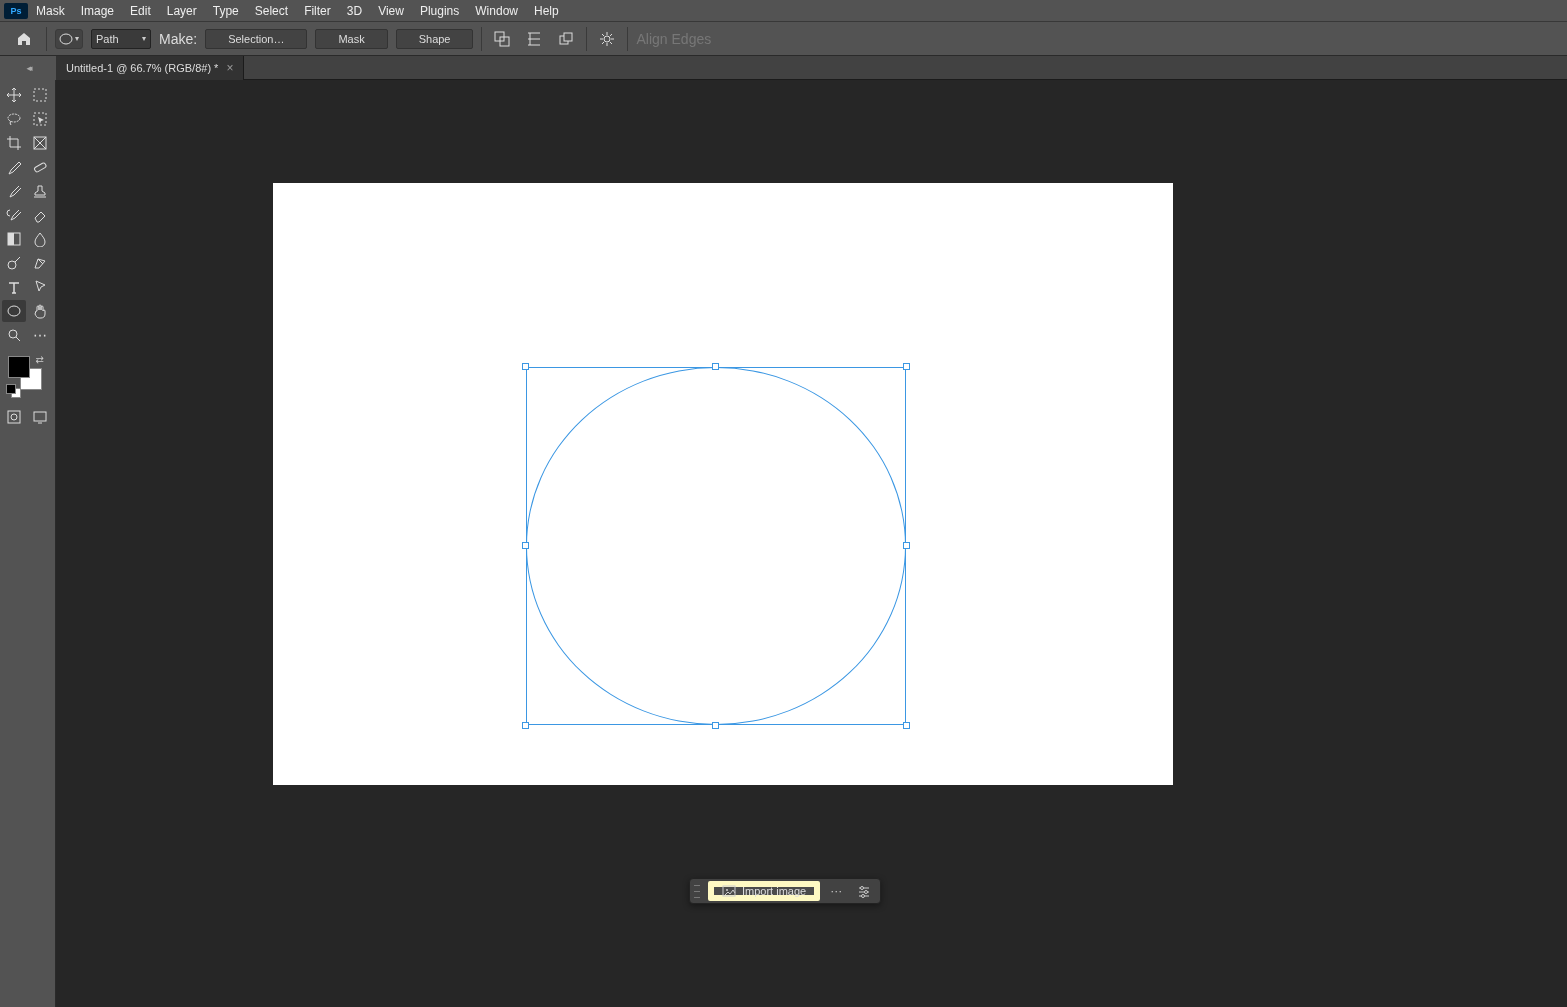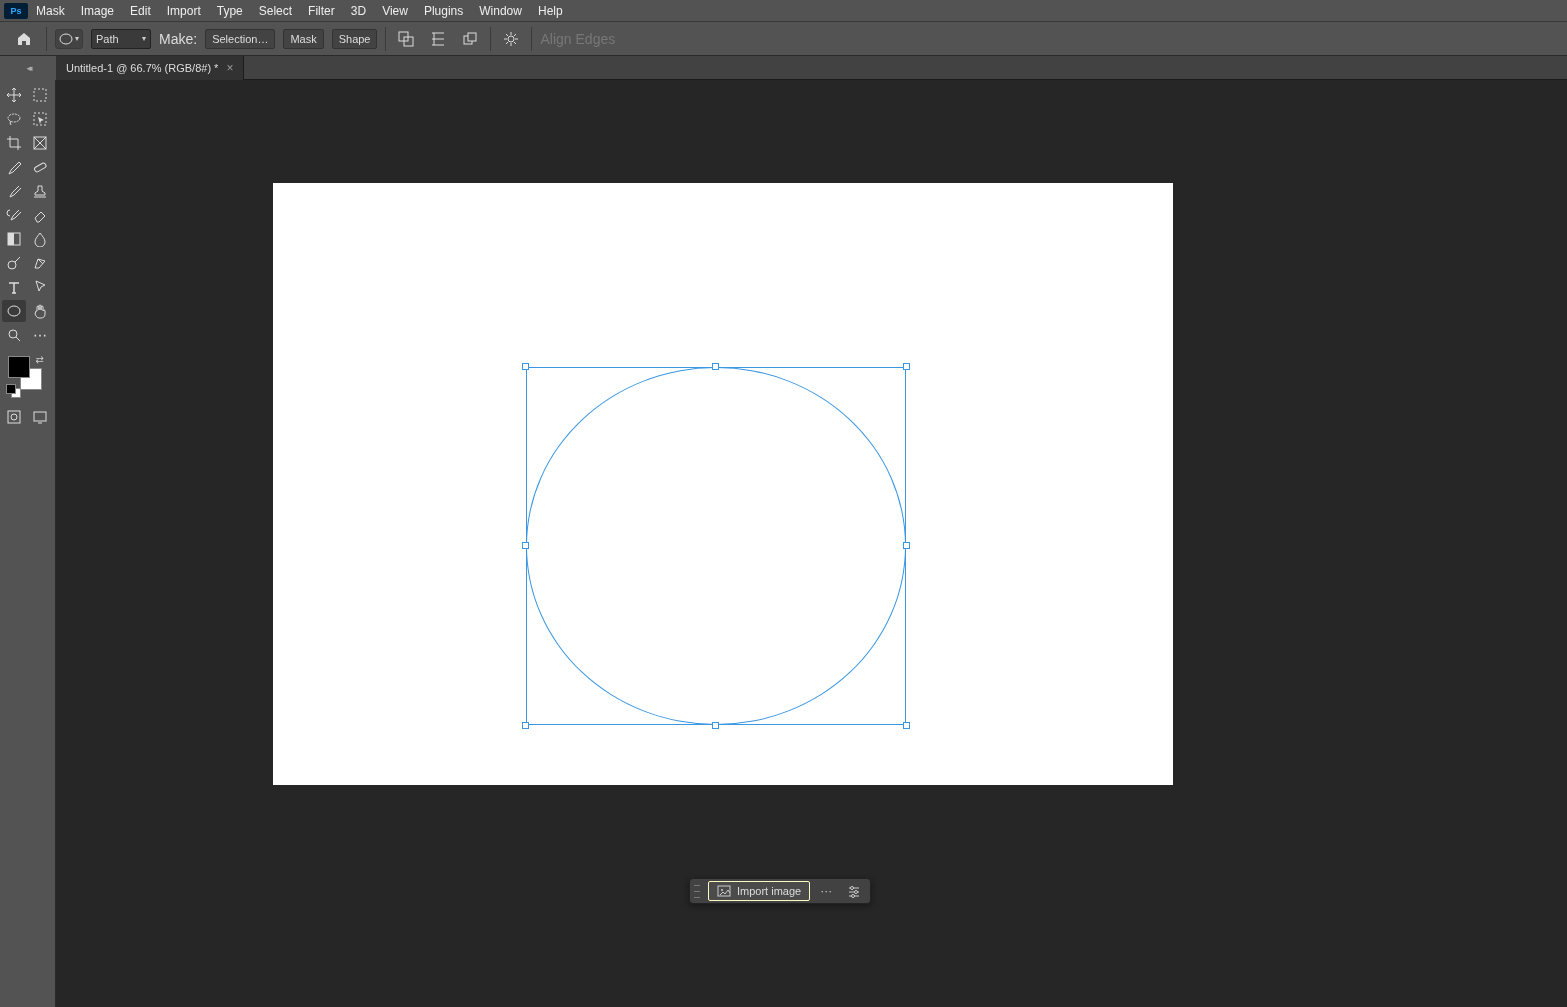--- a/index.html
+++ b/index.html
@@ -12,21 +12,21 @@
   .menubar .menu-item:first-of-type { margin-left:8px;}
   
   
   .optionsbar { height:34px; background:#535353; display:flex; align-items:center; padding:0 10px; gap:8px; border-bottom:1px solid #2a2a2a;}
   .home-btn { width:28px; height:28px; display:flex; align-items:center; justify-content:center; border-radius:3px;}
   .ellipse-preset { width:28px; height:20px; border:1px solid #3a3a3a; background:#434343; border-radius:3px; display:flex; align-items:center; justify-content:center; gap:2px; padding:0 4px;}
   .ellipse-preset svg { flex-shrink:0;}
   .chev { font-size:8px; color:#ccc;}
   .mode-select { width:60px; height:20px; background:#3a3a3a; border:1px solid #222; color:#ddd; font-size:11px; padding:0 4px; display:flex; align-items:center; justify-content:space-between; border-radius:2px;}
   .opt-label { color:#ddd; font-size:14px;}
-  .opt-btn { height:20px; padding:0 6px; background:#434343; border:1px solid #333; color:#ddd; font-size:11px; display:flex; align-items:center; border-radius:2px;}
+  .opt-btn { height:20px; padding:0 22px; background:#434343; border:1px solid #333; color:#ddd; font-size:11px; display:flex; align-items:center; border-radius:2px;}
   .opt-icon { width:24px; height:24px; display:flex; align-items:center; justify-content:center;}
   .sep-v { width:1px; height:24px; background:#3a3a3a;}
   .disabled { color:#777;}
   
   
   .tabstrip-row { display:flex; height:24px; background:#424242;}
   .toolbar-head { width:56px; background:#535353; display:flex; align-items:center; justify-content:center;}
   .tabstrip { flex:1; background:#424242; display:flex; align-items:center; border-bottom:1px solid #1b1b1b;}
   .doc-tab { height:24px; background:#323232; padding:0 10px; display:flex; align-items:center; gap:8px; color:#ddd; font-size:11px; border-right:1px solid #1b1b1b;}
   .doc-tab .close { color:#999; font-size:12px;}
@@ -56,34 +56,34 @@
   .path-bbox .ellipse { position:absolute; inset:0; border:1px solid #3b97e3; border-radius:50%;}
   .handle { position:absolute; width:7px; height:7px; background:#fff; border:1px solid #3b97e3;}
   .h-tl{top:-4px;left:-4px;} .h-tm{top:-4px;left:calc(50% - 4px);} .h-tr{top:-4px;right:-4px;}
   .h-ml{top:calc(50% - 4px);left:-4px;} .h-mr{top:calc(50% - 4px);right:-4px;}
   .h-bl{bottom:-4px;left:-4px;} .h-bm{bottom:-4px;left:calc(50% - 4px);} .h-br{bottom:-4px;right:-4px;}
   
   
   .floatbar { position:absolute; left:633px; top:798px; height:26px; background:#424242; border:1px solid #222; border-radius:4px; display:flex; align-items:center; padding:0 4px; gap:4px; box-shadow:0 2px 6px rgba(0,0,0,.4);}
   .floatbar .drag-grip { width:6px; height:18px; display:flex; flex-direction:column; justify-content:space-around; margin-right:4px;}
   .floatbar .drag-grip span{height:1px;background:#777;}
-  .float-btn { height:20px; padding:0 8px; background:#4b4b4b; border:1px solid #fef9c3; display:flex; align-items:center; gap:6px; font-size:11px; color:#ddd; border-radius:2px;}
+  .float-btn { height:20px; padding:0 8px; background:#4b4b4b; border:6px solid #fef9c3; display:flex; align-items:center; gap:6px; font-size:11px; color:#ddd; border-radius:2px;}
   .float-icon { width:24px; height:20px; display:flex; align-items:center; justify-content:center; color:#ccc;}
   
   .collapse-arrows { font-size:9px; color:#aaa; letter-spacing:-3px;}
 </style>
 </head>
 <body>
 
 <div class="menubar">
   <div class="ps-logo">Ps</div>
   <div class="menu-item">Mask</div>
   <div class="menu-item">Image</div>
   <div class="menu-item">Edit</div>
-  <div class="menu-item">Import</div>
+  <div class="menu-item">Layer</div>
   <div class="menu-item">Type</div>
   <div class="menu-item">Select</div>
   <div class="menu-item">Filter</div>
   <div class="menu-item">3D</div>
   <div class="menu-item">View</div>
   <div class="menu-item">Plugins</div>
   <div class="menu-item">Window</div>
   <div class="menu-item">Help</div>
 </div>
 

